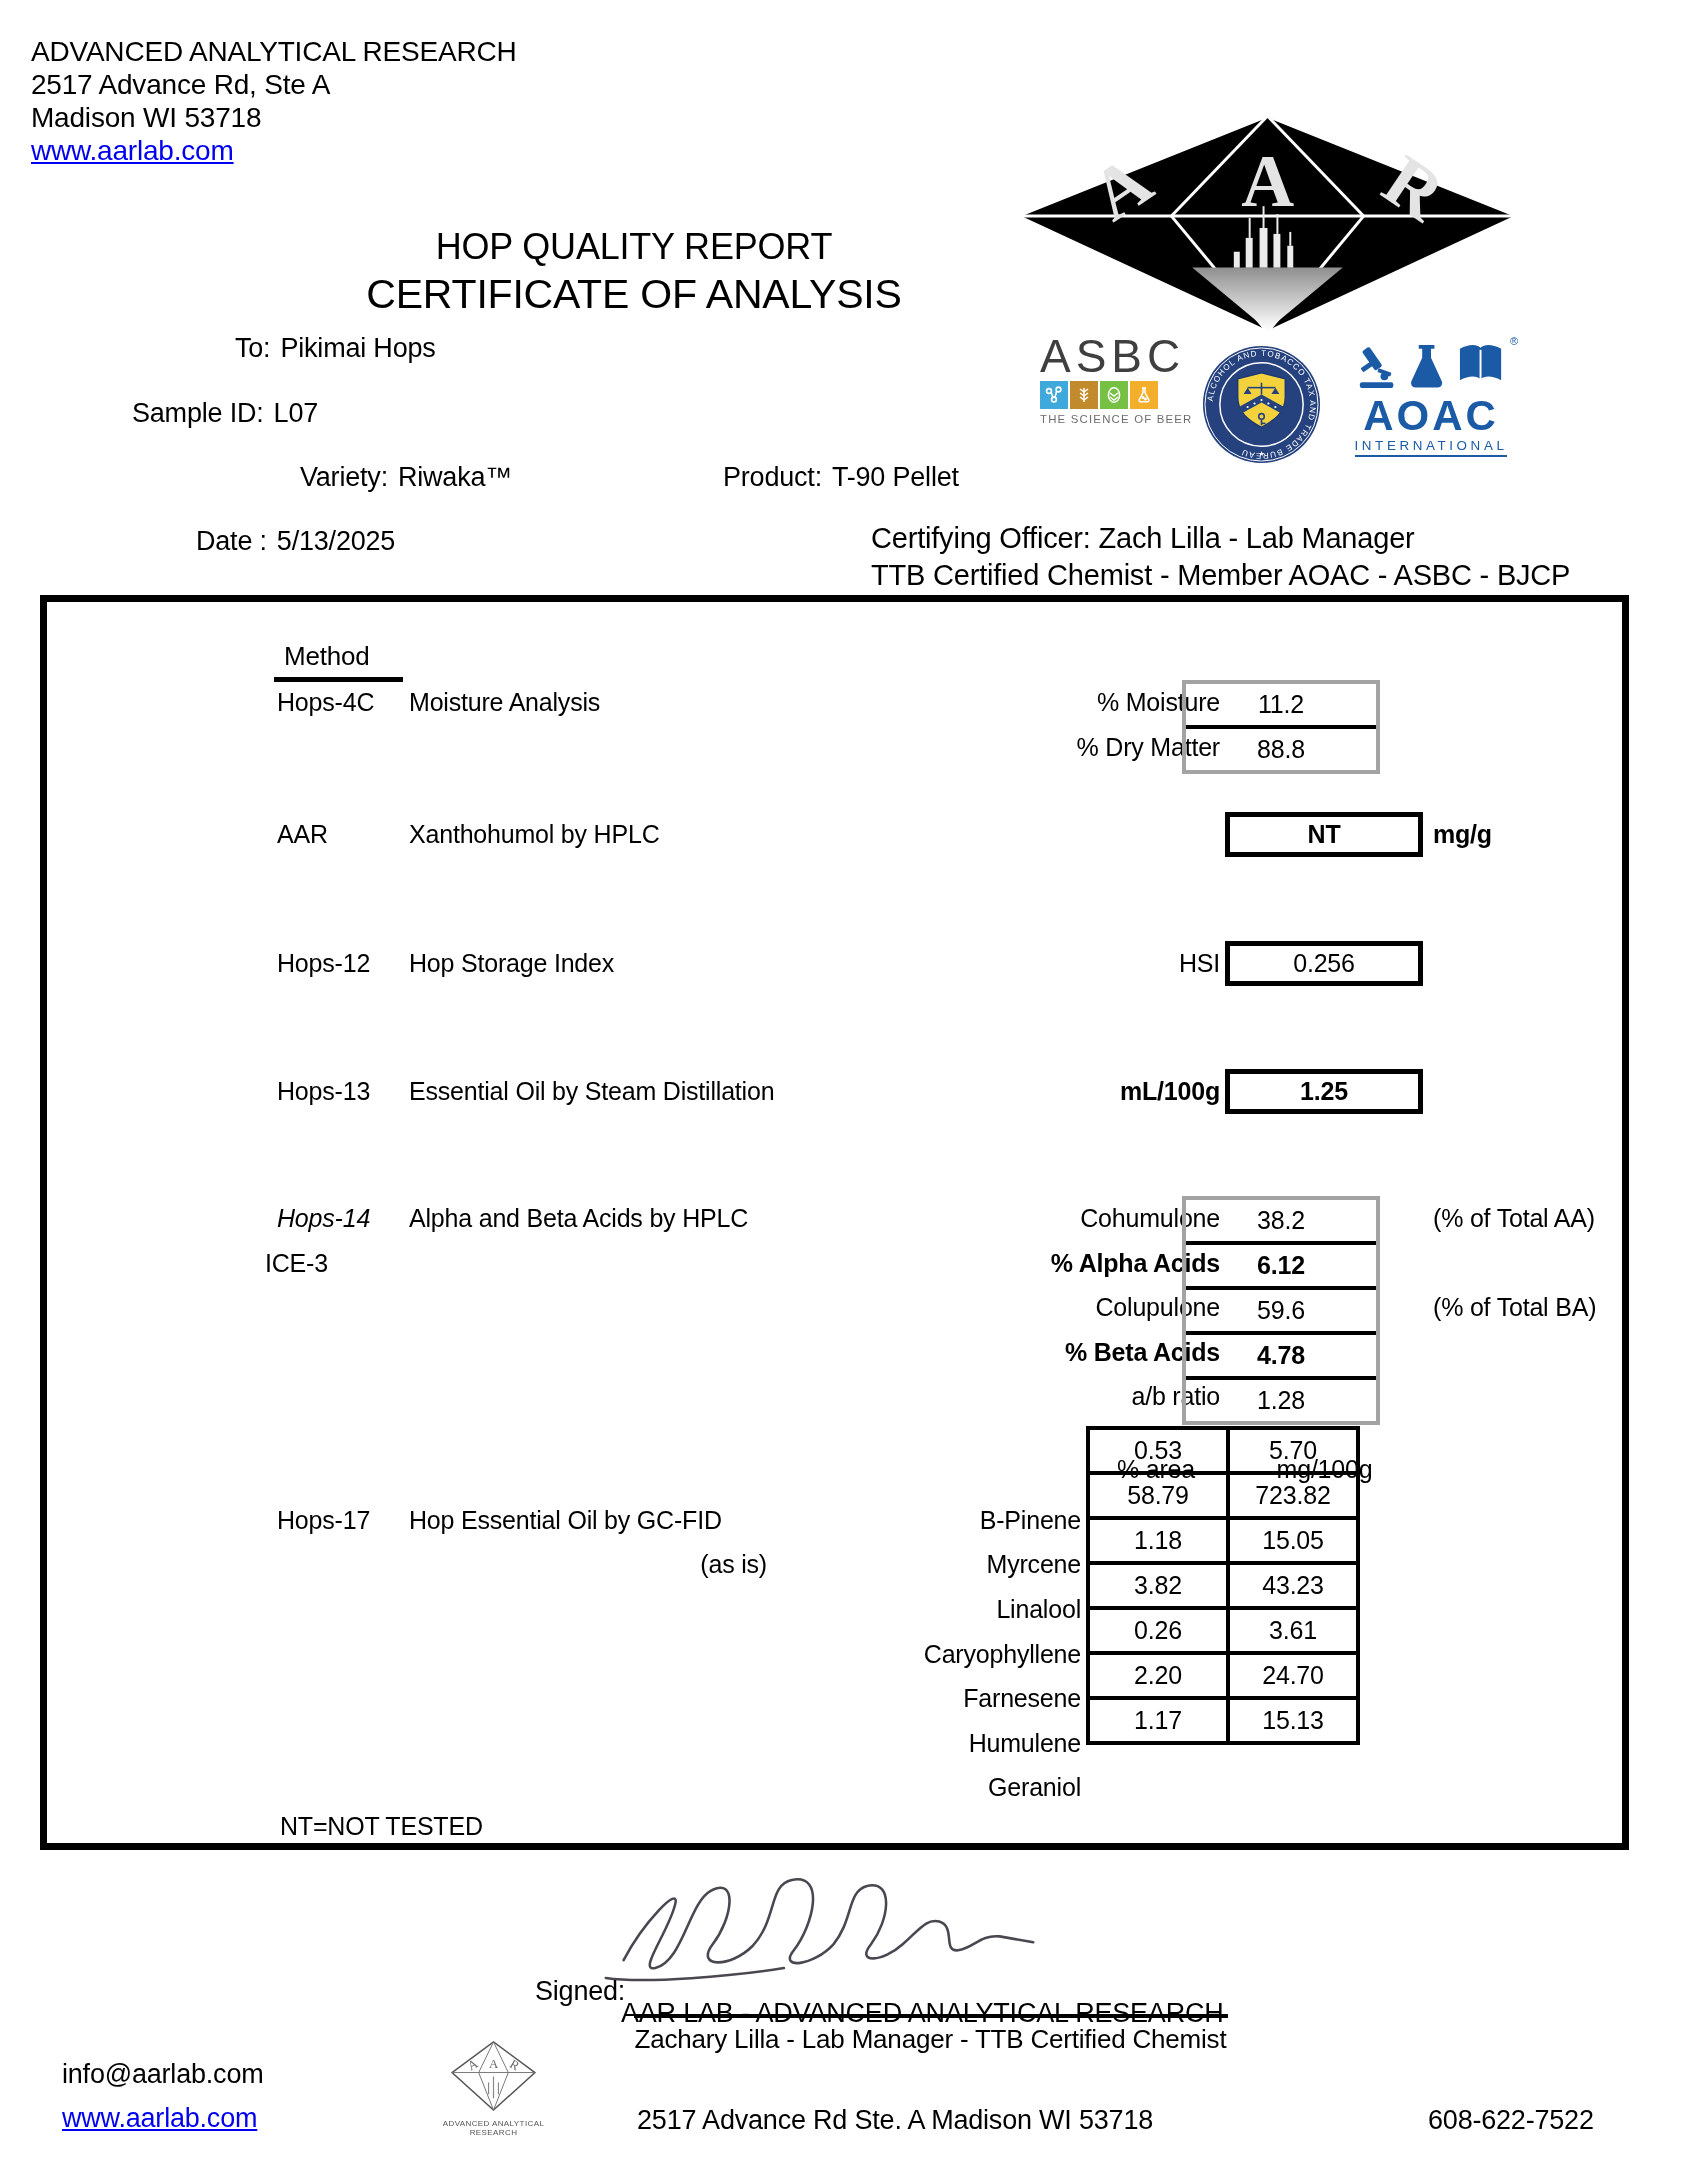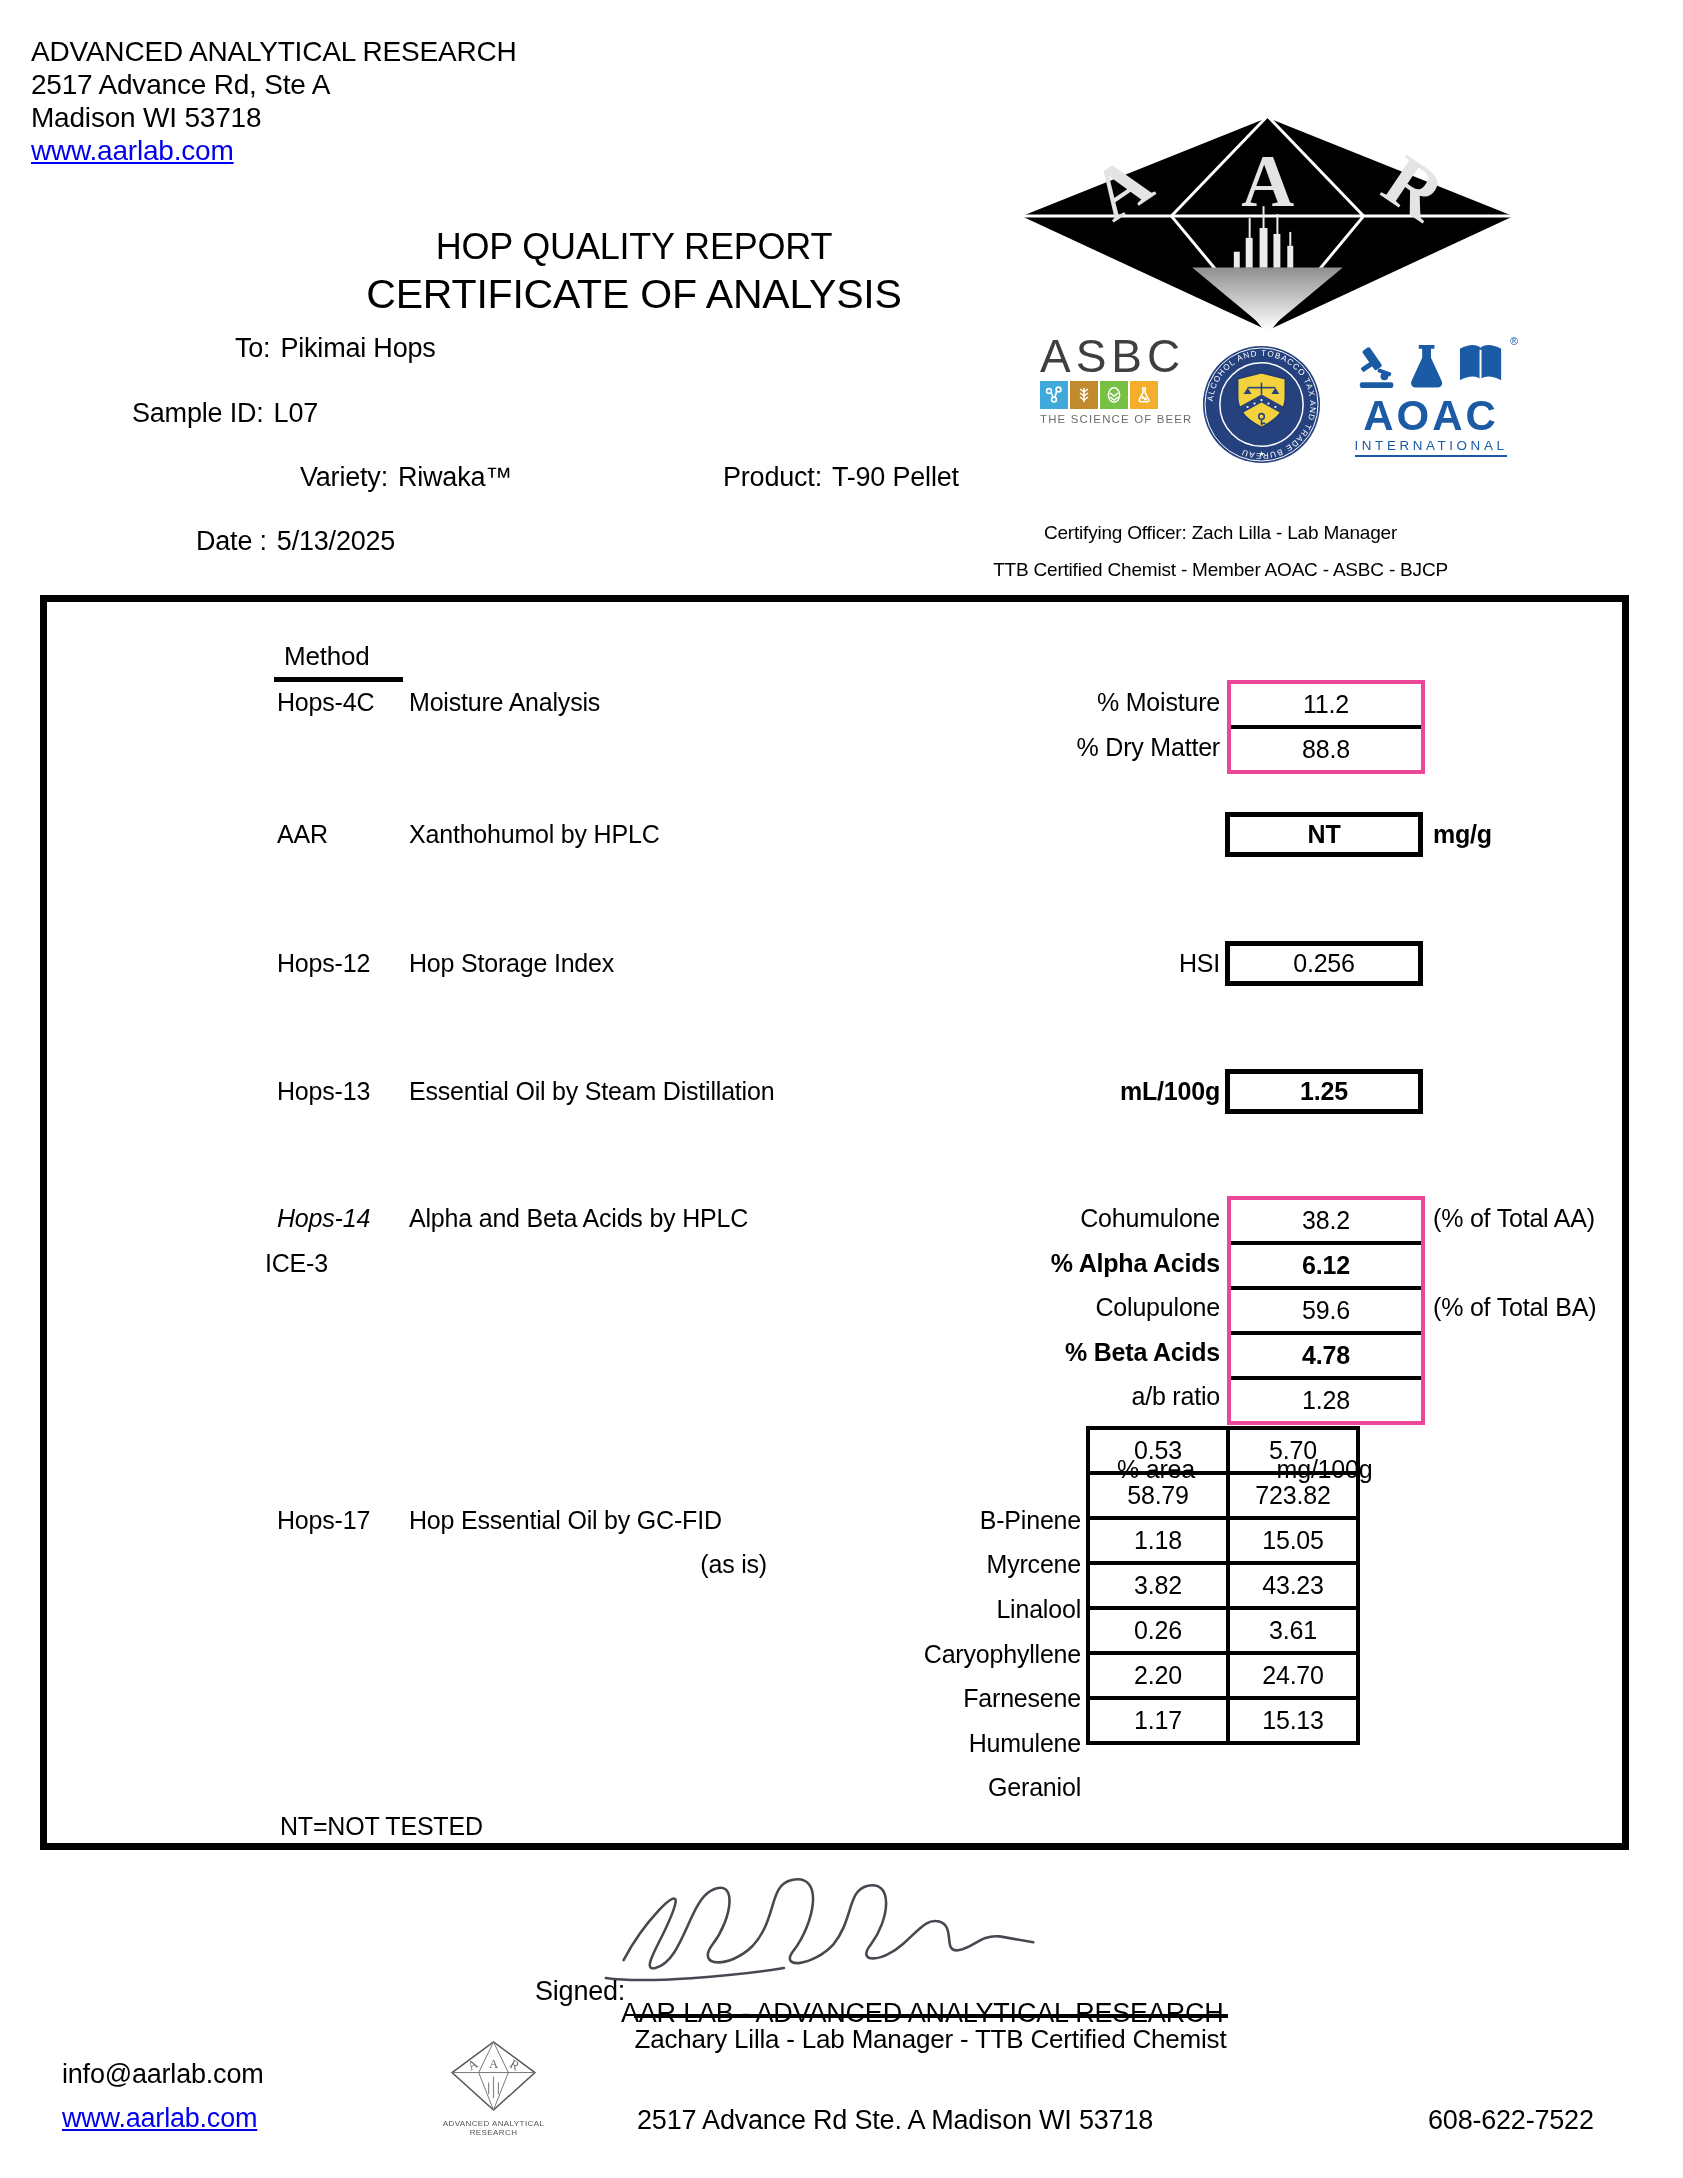--- a/index.html
+++ b/index.html
@@ -11,39 +11,39 @@
   .hdr-line{position:absolute;left:31px;font-size:28px;line-height:32px;white-space:nowrap;}
   .link{color:#0000EE;text-decoration:underline;cursor:pointer;}
 
   
   .title1{position:absolute;left:139px;top:226px;width:990px;text-align:center;font-size:36px;white-space:nowrap;}
   .title2{position:absolute;left:139px;top:271px;width:990px;text-align:center;font-size:41px;white-space:nowrap;}
 
   
   .meta{position:absolute;font-size:27px;white-space:nowrap;}
   .meta .v{margin-left:10px;}
-  .cert{position:absolute;left:842px;width:757px;text-align:center;font-size:19px;white-space:nowrap;}
+  .cert{position:absolute;left:871px;width:757px;text-align:left;font-size:29px;white-space:nowrap;}
 
   
   .mainbox{position:absolute;left:40px;top:595px;width:1589px;height:1255px;border:7px solid #000;box-sizing:border-box;}
   .method-hd{position:absolute;left:284px;top:641px;font-size:26px;}
   .method-ul{position:absolute;left:274px;top:677px;width:129px;height:5px;background:#000;}
 
   .code{position:absolute;left:277px;width:124px;font-size:25px;line-height:45px;white-space:nowrap;}
   .desc{position:absolute;left:409px;font-size:25px;line-height:45px;white-space:nowrap;}
   .rlab{position:absolute;left:824px;width:396px;text-align:right;font-size:25px;line-height:45px;white-space:nowrap;}
   .glab{position:absolute;left:685px;width:396px;text-align:right;font-size:25px;line-height:45px;white-space:nowrap;}
   .note{position:absolute;left:1433px;font-size:25px;line-height:45px;white-space:nowrap;}
   .bold{font-weight:bold;}
 
   .vbox{position:absolute;left:1225px;width:198px;height:45px;border:4px solid #000;box-sizing:border-box;
         display:flex;align-items:center;justify-content:center;font-size:25px;}
   .vbox.th{border-width:5px;}
 
-  .stack{position:absolute;left:1227px;width:198px;border:4px solid #ec4899;box-sizing:border-box;}
+  .stack{position:absolute;left:1182px;width:198px;border:4px solid #a3a3a3;box-sizing:border-box;}
   .stack .cell{height:41px;display:flex;align-items:center;justify-content:center;font-size:25px;border-bottom:4px solid #000;}
   .stack .cell:last-child{border-bottom:none;}
 
   .gtable{position:absolute;left:1086px;top:1426px;width:274px;border:4px solid #000;box-sizing:border-box;}
   .gtable .grow{display:flex;border-bottom:4px solid #000;}
   .gtable .grow:last-child{border-bottom:none;}
   .gtable .c1{width:136px;border-right:4px solid #000;height:41px;display:flex;align-items:center;justify-content:center;font-size:25px;}
   .gtable .c2{flex:1;height:41px;display:flex;align-items:center;justify-content:center;font-size:25px;}
   .ghead{position:absolute;top:1455px;text-align:center;font-size:25px;}
 

